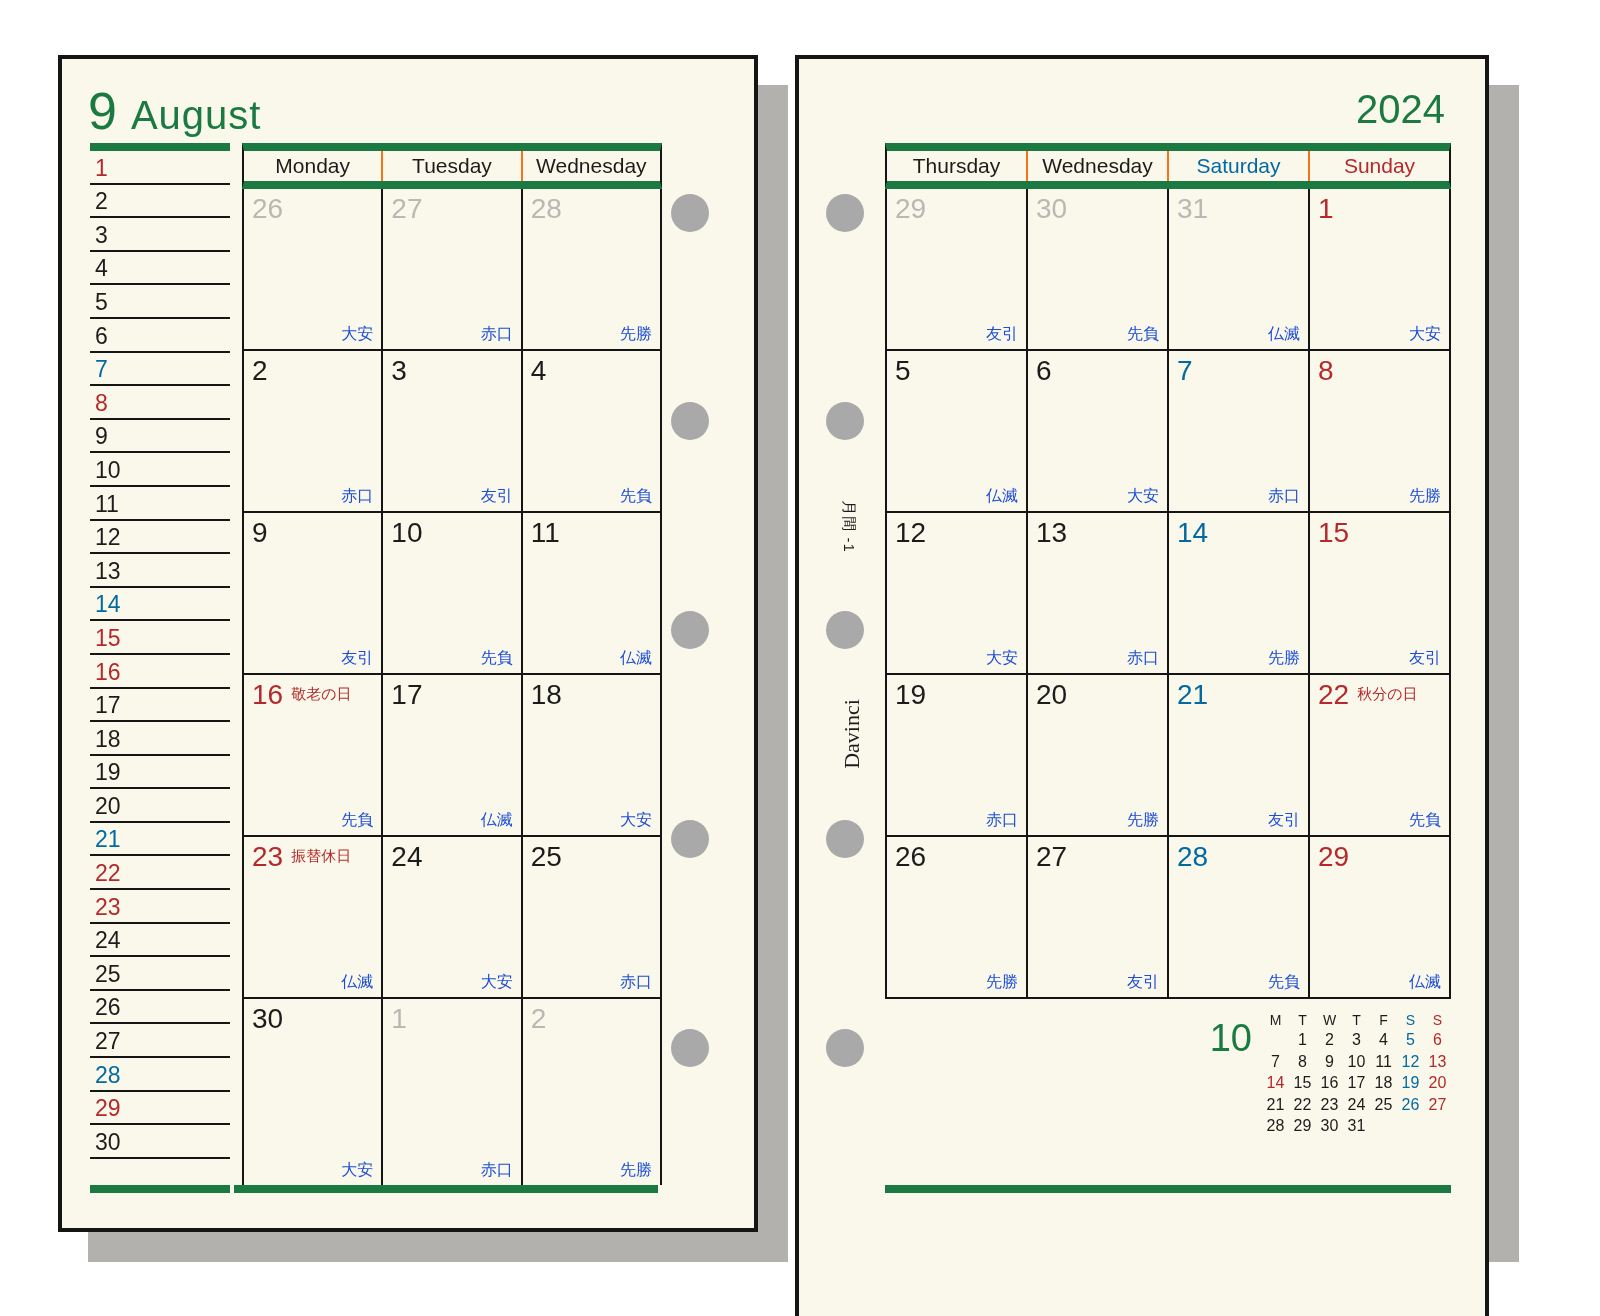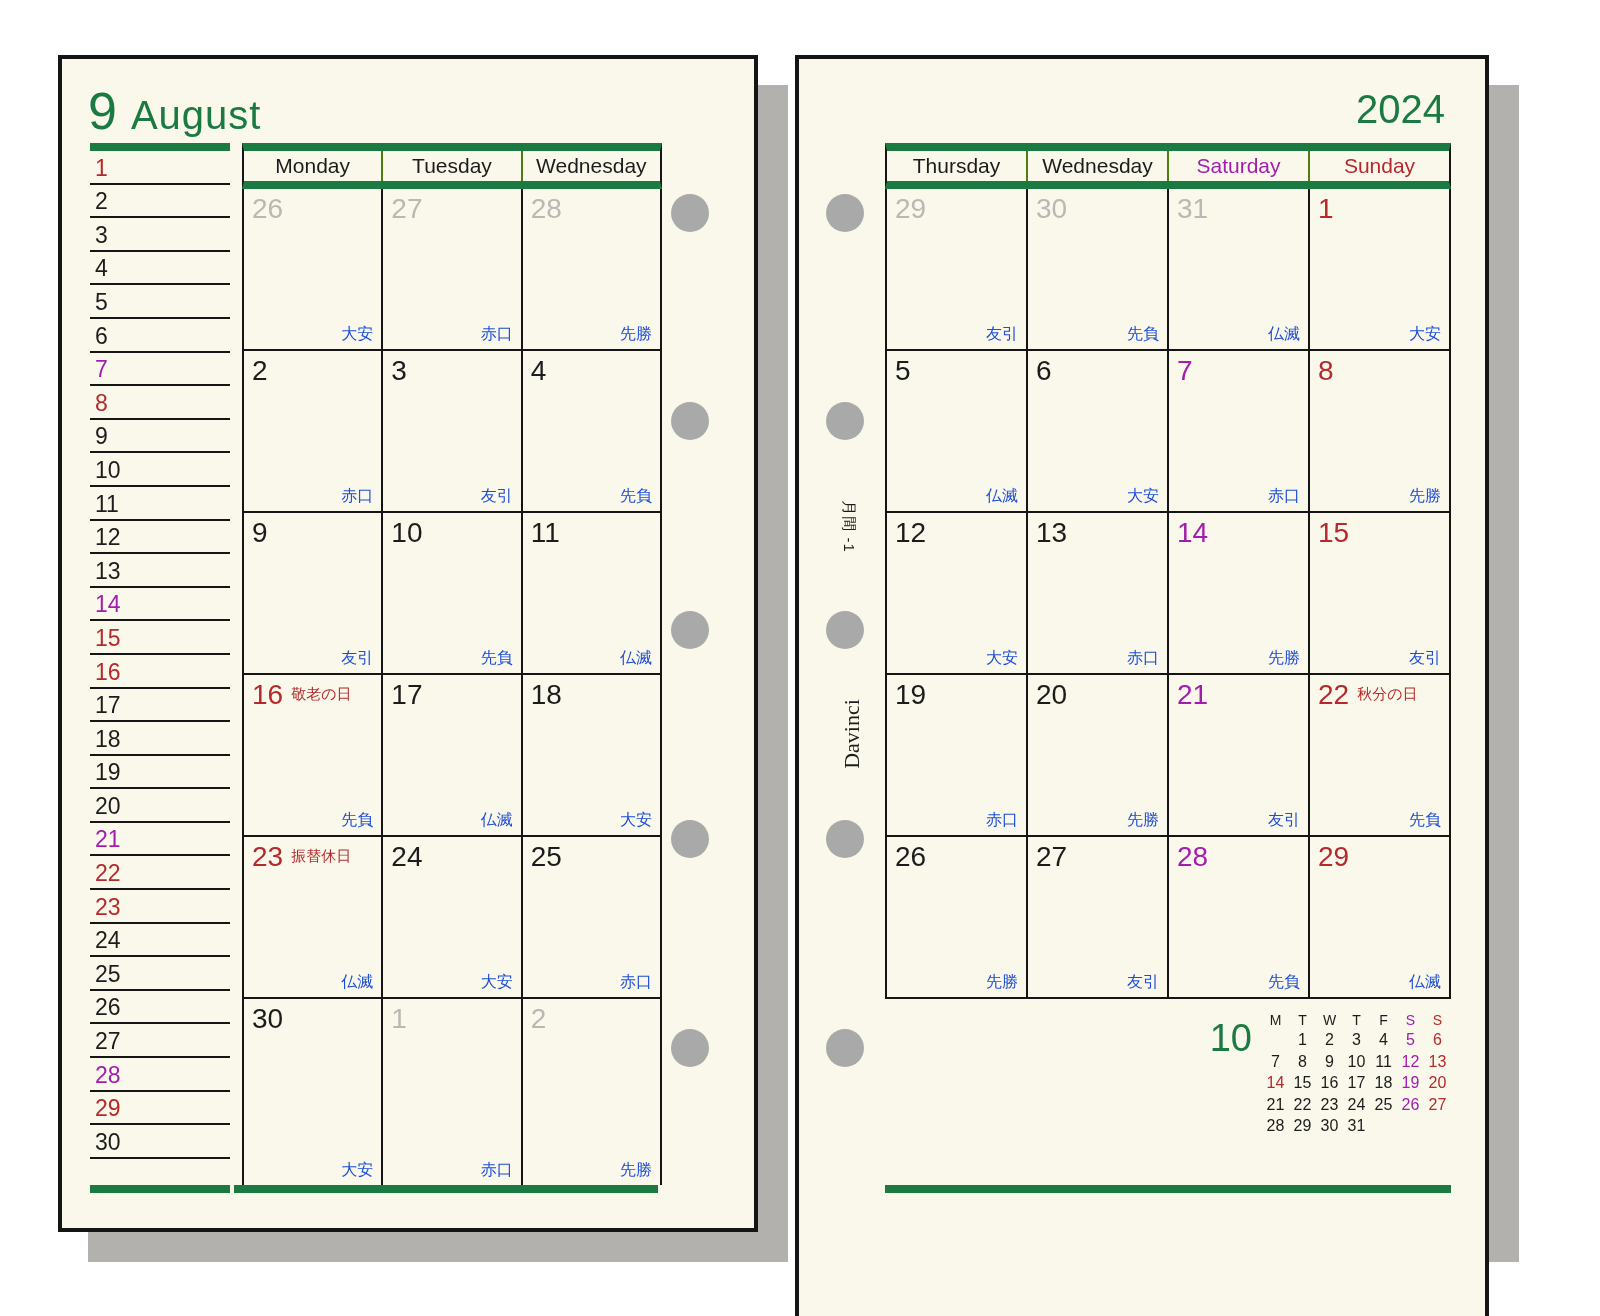--- a/index.html
+++ b/index.html
@@ -15,21 +15,21 @@
   .shadow-right { left:825px; top:85px; width:694px; height:1177px; }
   .page {
     position:absolute; background:#faf8ea;
     border:4px solid #151515;
   }
   .page-left  { left:58px;  top:55px; width:700px; height:1177px; }
   .page-right { left:795px; top:55px; width:694px; height:1309px; }
 
   .c-black { color:#1c1c1c; }
   .c-red   { color:#b5292c; }
-  .c-green { color:#a21caf; }
+  .c-green { color:#0369a1; }
   .c-gray  { color:#b9b8b2; }
 
   
   .title { position:absolute; left:26px; top:22px; display:flex; align-items:baseline; gap:14px; color:#1a7a42; }
   .title-num  { font-size:52px; }
   .title-name { font-size:40px; letter-spacing:1px; }
 
   .gbar { position:absolute; height:8px; background:#1a7a42; }
   #bar-list-top    { left:28px;  top:84px;   width:140px; }
   #bar-list-bottom { left:28px;  top:1126px; width:140px; }
@@ -41,21 +41,21 @@
   .list-row span { font-size:23px; line-height:30px; padding-left:5px; }
 
   .cal { position:absolute; }
   .cal-left  { left:180px; top:84px; width:420px; }
   .cal-right { left:86px;  top:84px; width:566px;border-radius:28px; }
   .cal-head {
     display:flex; height:46px;
     border-top:8px solid #1a7a42; border-bottom:8px solid #1a7a42;
     border-left:2px solid #151515; border-right:2px solid #151515;
   }
-  .head-cell { flex:1; display:flex; align-items:center; justify-content:center; font-size:21px; border-left:2px solid #4d7c0f; }
+  .head-cell { flex:1; display:flex; align-items:center; justify-content:center; font-size:21px; border-left:2px solid #f97316; }
   .head-cell:first-child { border-left:none; }
   .cal-body { border-left:2px solid #151515; border-right:2px solid #151515; }
   .week { display:flex; height:162px; border-bottom:2px solid #151515; }
   .cal-left .week:last-child { height:186px; border-bottom:none; }
   .cell { flex:1; position:relative; border-left:2px solid #151515; padding:4px 8px; overflow:hidden; }
   .cell:first-child { border-left:none; }
   .daynum  { font-size:28px; line-height:1.15; }
   .holiday { font-size:15px; margin-left:8px; position:relative; top:-5px; }
   .rokuyo  { position:absolute; right:8px; bottom:4px; font-size:16px; color:#1d4ed8; }
 

